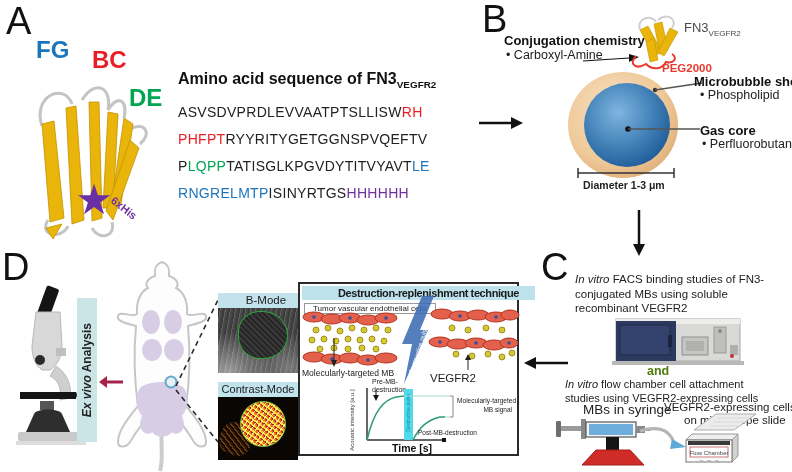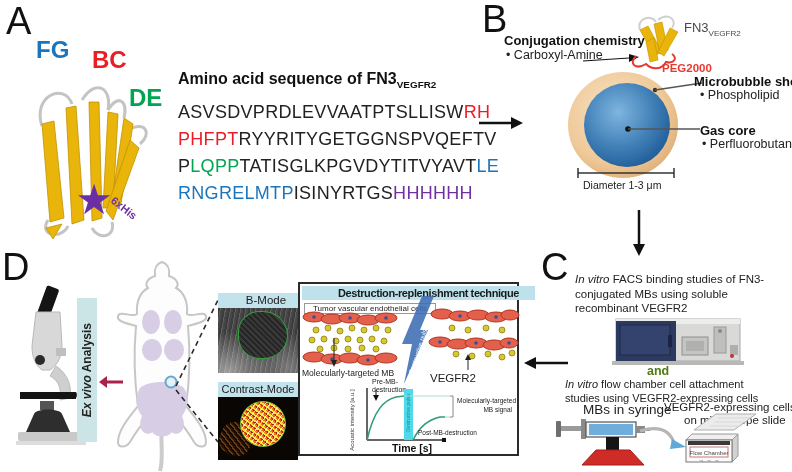--- a/index.html
+++ b/index.html
@@ -5,28 +5,28 @@
   html,body{margin:0;padding:0;background:#fff;}
   #fig{position:relative;width:792px;height:472px;background:#fff;overflow:hidden;
        font-family:"Liberation Sans","DejaVu Sans",sans-serif;color:#1a1a1a;}
   .abs{position:absolute;}
   svg{overflow:visible;display:block;}
   .panel-label{font-size:38px;font-weight:400;color:#111;}
   .loop{font-size:24px;font-weight:700;}
   .fg{color:#1b75bc}.bc{color:#ec1c24}.de{color:#00a551}
   .seq-title{font-size:16px;font-weight:700;color:#111;white-space:nowrap;}
   sub{font-size:62%;}
-  .seq{font-size:18px;line-height:27px;letter-spacing:.3px;color:#222;white-space:nowrap;}
+  .seq{font-size:14px;line-height:27px;letter-spacing:.3px;color:#222;white-space:nowrap;}
   .seq .r{color:#ec1c24}.seq .g{color:#00a551}.seq .b{color:#1b75bc}.seq .p{color:#7030a0}
   .b-title{font-size:13px;font-weight:700;color:#111;white-space:nowrap;}
   .b-item{font-size:12.5px;color:#222;white-space:nowrap;}
   .b-item::before{content:"•  ";}
   .fn3-lab{font-size:13px;color:#4a4a4a;white-space:nowrap;}
   .peg{font-size:11.5px;font-weight:600;color:#e8392f;white-space:nowrap;}
-  .diam{font-size:10.5px;font-weight:400;color:#222;white-space:nowrap;}
+  .diam{font-size:10.5px;font-weight:700;color:#222;white-space:nowrap;}
   .c-text{font-size:11.5px;line-height:14.5px;color:#222;}
   .c-text .it, .it{font-style:italic;}
   .and{font-size:12.5px;font-weight:700;color:#4d7c0f;}
   .small-lab{font-size:11.5px;color:#222;white-space:nowrap;}
   .syr-lab{font-size:13.5px;color:#222;white-space:nowrap;}
   .hdr{background:#c2e2ec;color:#1c1c1c;text-align:center;font-size:11.5px;line-height:15px;white-space:nowrap;}
   .banner{background:#cbe5e6;display:flex;align-items:center;justify-content:center;}
   .banner .vtext{writing-mode:vertical-rl;transform:rotate(180deg);font-size:12px;font-weight:600;color:#222;white-space:nowrap;}
   .dr{position:absolute;left:298px;top:282px;width:221px;height:174px;border:2px solid #2b2b2b;
       box-sizing:border-box;background:#fff;}

